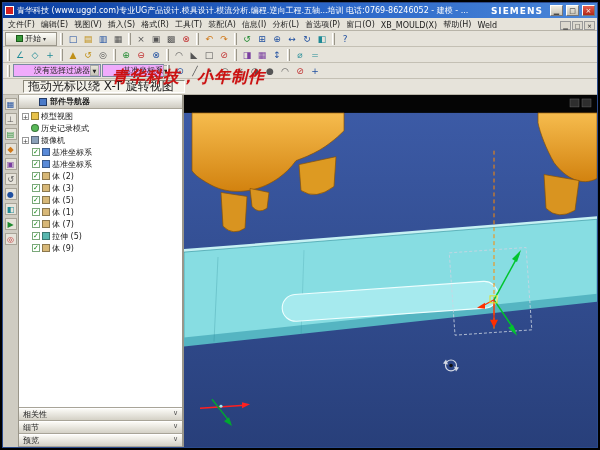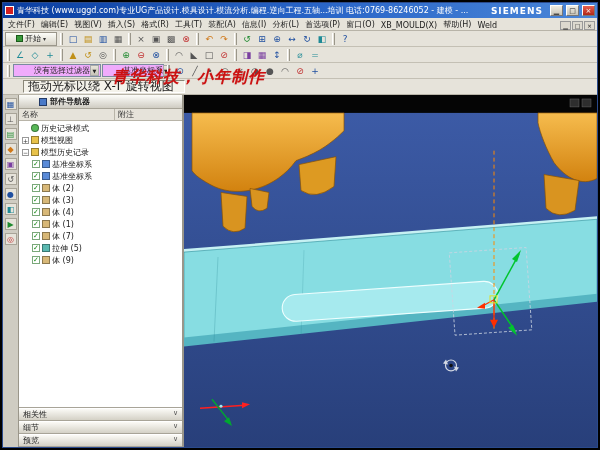--- a/index.html
+++ b/index.html
@@ -193,40 +193,36 @@
         <span class="rbi g-teal">◧</span>
         <span class="rbi g-green">▶</span>
         <span class="rbi g-red">◎</span>
       </div>
 
       <div class="navigator">
         <div class="navhead">
           <span class="navicon"></span>
           <span>部件导航器</span>
         </div>
-        <div class="colhead">
-          <span class="cn">名称</span>
-          <span class="cc">附注</span>
-        </div>
         <div class="tree">
 
+          <div class="trow">
+            <span class="exp">+</span>
+            <span class="ni ni-folder"></span>
+            <span>模型视图</span>
+          </div>
           <div class="trow">
             <span class="exp none"></span>
             <span class="ni ni-hist"></span>
             <span>历史记录模式</span>
           </div>
           <div class="trow">
             <span class="exp">+</span>
-            <span class="ni ni-folder"></span>
-            <span>模型视图</span>
-          </div>
-          <div class="trow">
-            <span class="exp">−</span>
-            <span class="ni ni-folder"></span>
-            <span>模型历史记录</span>
+            <span class="ni ni-cam"></span>
+            <span>摄像机</span>
           </div>
 
           <div class="trow child">
             <span class="chk">✓</span>
             <span class="ni ni-csys"></span>
             <span>基准坐标系</span>
           </div>
           <div class="trow child">
             <span class="chk">✓</span>
             <span class="ni ni-csys"></span>
@@ -238,21 +234,21 @@
             <span>体 (2)</span>
           </div>
           <div class="trow child">
             <span class="chk">✓</span>
             <span class="ni ni-body"></span>
             <span>体 (3)</span>
           </div>
           <div class="trow child">
             <span class="chk">✓</span>
             <span class="ni ni-body"></span>
-            <span>体 (4)</span>
+            <span>体 (5)</span>
           </div>
           <div class="trow child">
             <span class="chk">✓</span>
             <span class="ni ni-body"></span>
             <span>体 (1)</span>
           </div>
           <div class="trow child">
             <span class="chk">✓</span>
             <span class="ni ni-body"></span>
             <span>体 (7)</span>

